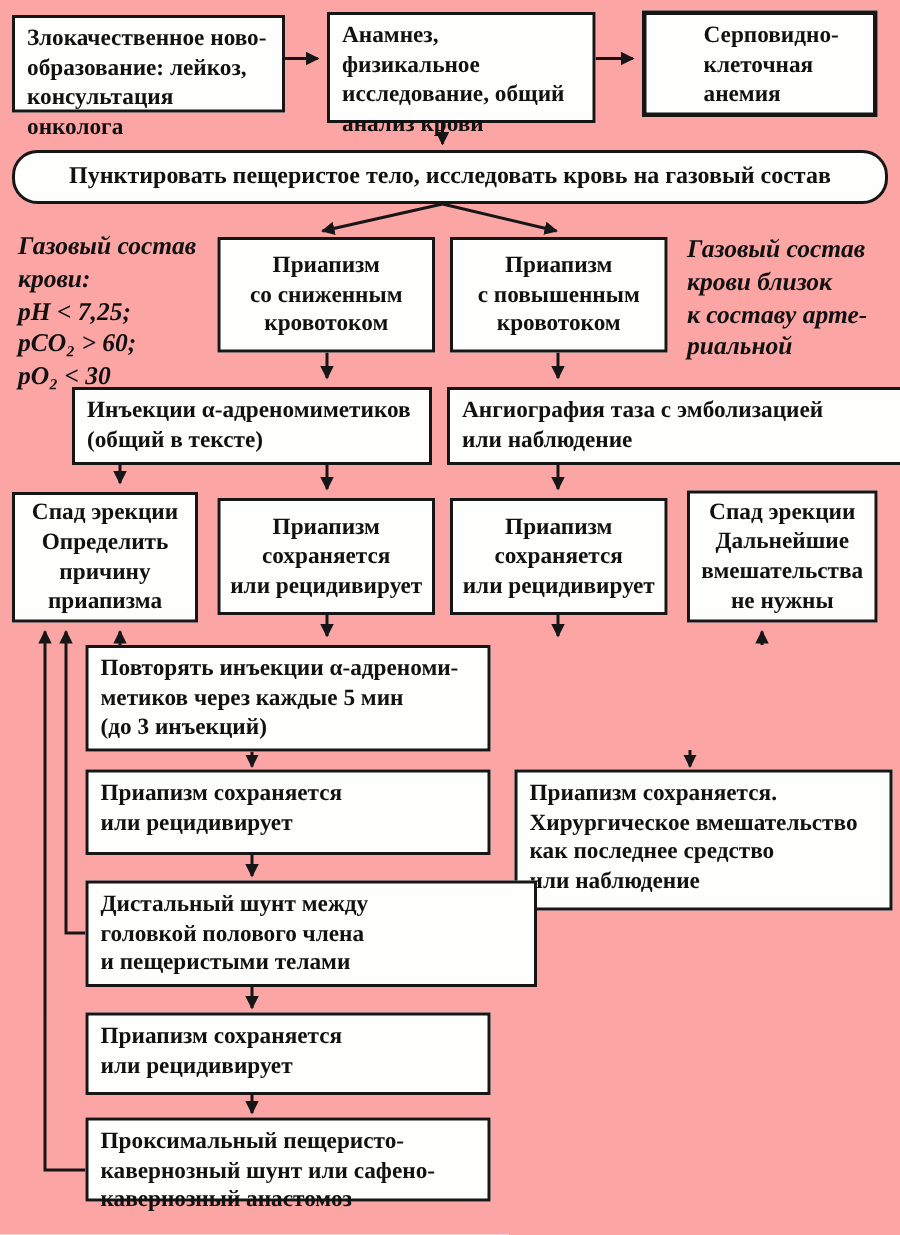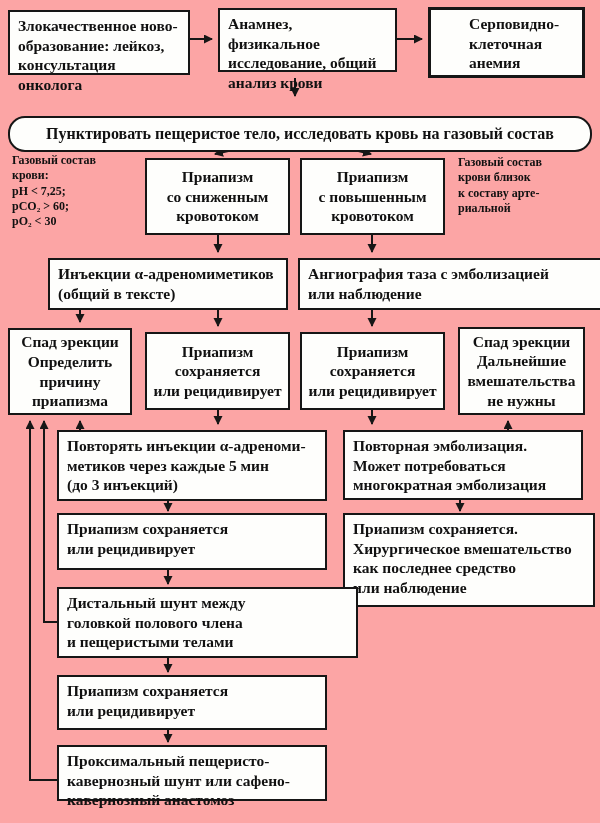--- a/index.html
+++ b/index.html
@@ -27,23 +27,24 @@
     display:flex;
     align-items:center;
     justify-content:center;
     text-align:center;
     padding:2px 4px;
   }
   .box.thick{border-width:3px;padding-left:38px;}
   .note{
     position:absolute;
     font-weight:bold;
-    font-size:12px;
+    font-size:17px;
     line-height:1.28;
     white-space:pre-line;
+    font-style:italic;
   }
 </style>
 </head>
 <body>
 
 <div id="canvas">
 
   <svg id="connectors" viewBox="0 0 600 823" xmlns="http://www.w3.org/2000/svg">
     <defs>
       <marker id="arr" markerUnits="userSpaceOnUse" markerWidth="12" markerHeight="12" refX="8" refY="4.5" orient="auto">
@@ -71,27 +72,27 @@
       <line x1="168" y1="658" x2="168" y2="672" marker-end="url(#arr)"></line>
       <line x1="168" y1="730" x2="168" y2="742" marker-end="url(#arr)"></line>
       <polyline points="57,622 44,622 44,421" marker-end="url(#arr)"></polyline>
       <polyline points="57,780 30,780 30,421" marker-end="url(#arr)"></polyline>
     </g>
   </svg>
 
   <div class="box" style="left:8px;top:10px;width:182px;height:65px;">Злокачественное ново-
 образование: лейкоз,
 консультация онколога</div>
-  <div class="box" style="left:218px;top:8px;width:179px;height:64px;">Анамнез, физикальное
+  <div class="box" style="left:218px;top:8px;width:179px;height:74px;">Анамнез, физикальное
 исследование, общий
 анализ крови</div>
   <div class="box thick" style="left:428px;top:7px;width:157px;height:71px;">Серповидно-
 клеточная анемия</div>
 
-  <div class="box center" style="left:8px;top:116px;width:584px;height:36px;font-size:16px;border-radius:17px;">Пунктировать пещеристое тело, исследовать кровь на газовый состав</div>
+  <div class="box center" style="left:8px;top:100px;width:584px;height:36px;font-size:16px;border-radius:17px;">Пунктировать пещеристое тело, исследовать кровь на газовый состав</div>
 
   <div class="note" style="left:12px;top:153px;width:132px;">Газовый состав
 крови:
 pH &lt; 7,25;
 pCO₂ &gt; 60;
 pO₂ &lt; 30</div>
   <div class="box center" style="left:145px;top:158px;width:145px;height:77px;">Приапизм
 со сниженным
 кровотоком</div>
   <div class="box center" style="left:300px;top:158px;width:145px;height:77px;">Приапизм
@@ -118,23 +119,20 @@
 сохраняется
 или рецидивирует</div>
   <div class="box center" style="left:458px;top:327px;width:127px;height:88px;">Спад эрекции
 Дальнейшие
 вмешательства
 не нужны</div>
 
   <div class="box" style="left:57px;top:430px;width:270px;height:71px;">Повторять инъекции α-адреноми-
 метиков через каждые 5 мин
 (до 3 инъекций)</div>
-  <div class="box" style="left:343px;top:430px;width:240px;height:70px;">Повторная эмболизация.
-Может потребоваться
-многократная эмболизация</div>
 
   <div class="box" style="left:57px;top:513px;width:270px;height:57px;">Приапизм сохраняется
 или рецидивирует</div>
   <div class="box" style="left:343px;top:513px;width:252px;height:94px;">Приапизм сохраняется.
 Хирургическое вмешательство
 как последнее средство
 или наблюдение</div>
 
   <div class="box" style="left:57px;top:587px;width:301px;height:71px;">Дистальный шунт между
 головкой полового члена

